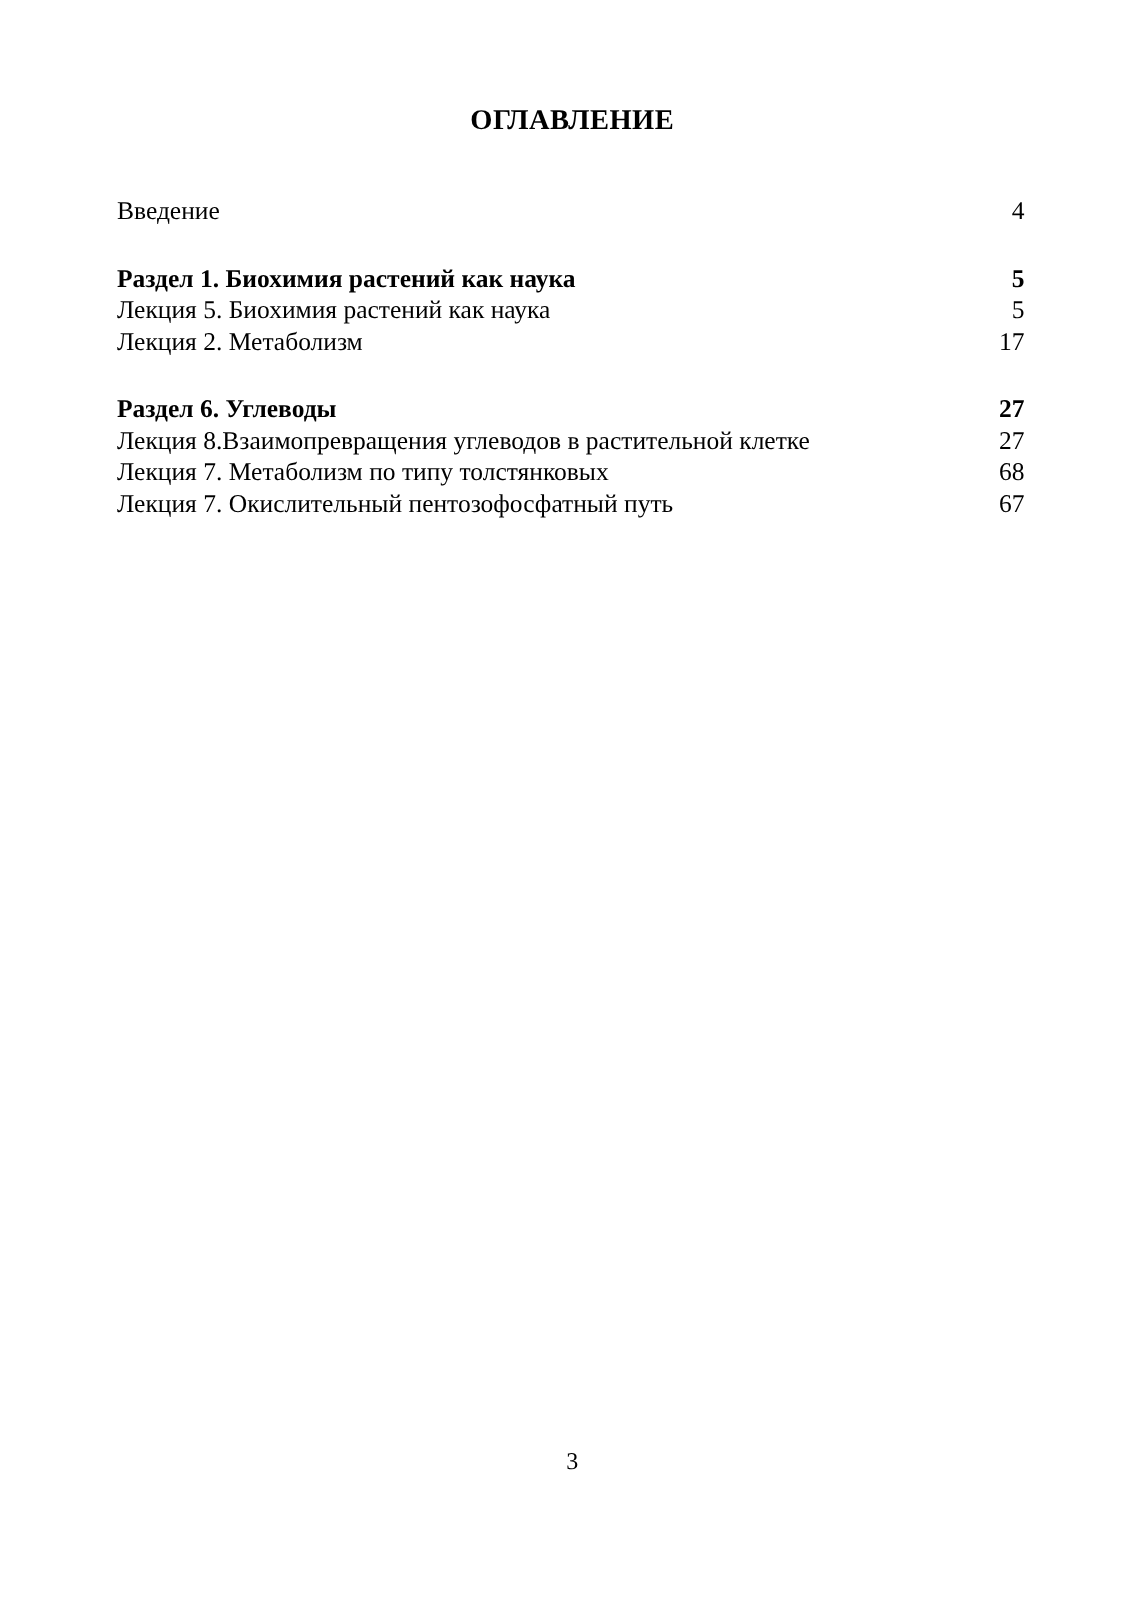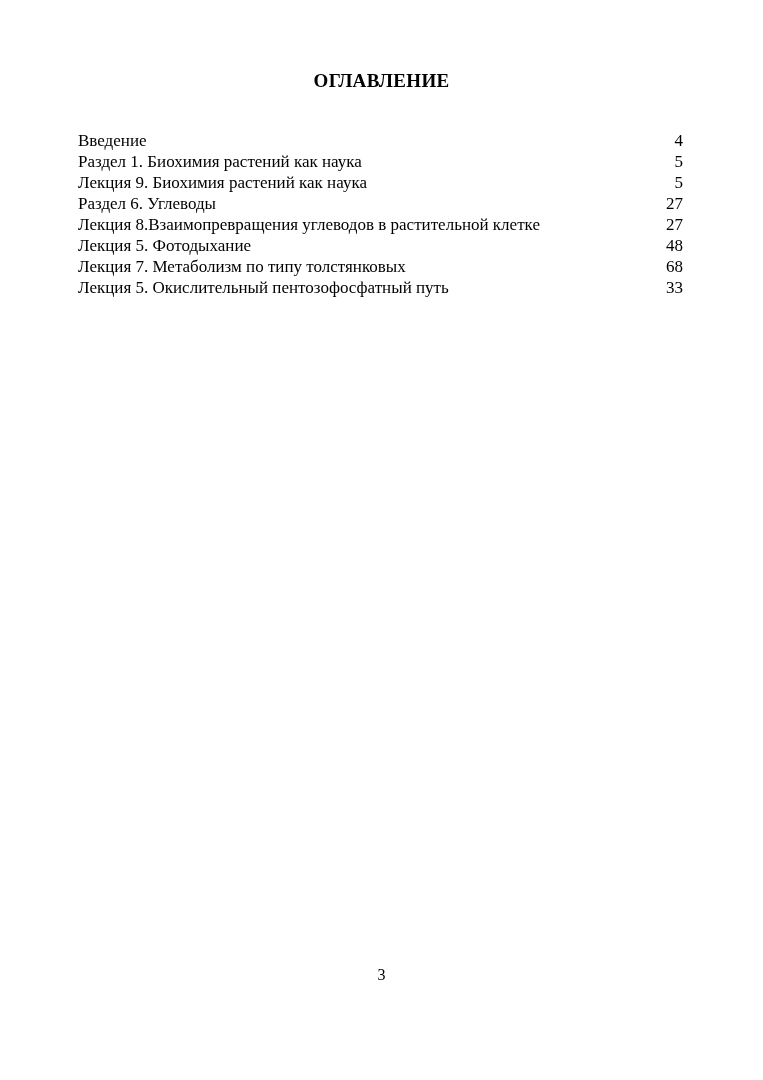--- a/index.html
+++ b/index.html
@@ -33,21 +33,21 @@
     right: 80px;
   }
   .toc-row {
     display: flex;
     justify-content: space-between;
     align-items: baseline;
     font-size: 17px;
     line-height: 21px;
     white-space: nowrap;
   }
-  .toc-row.bold { font-weight: normal; }
+  .toc-row.bold { font-weight: bold; margin-top: 24px; }
   .toc-label { flex: 1 1 auto; overflow: hidden; }
   .toc-page { flex: 0 0 auto; text-align: right; padding-left: 12px; }
   .toc-label sub {
     font-size: 70%;
     line-height: 0;
     vertical-align: -0.25em;
   }
   .page-footer {
     position: absolute;
     top: 966px;
@@ -65,38 +65,38 @@
   <div class="toc" id="toc">
       <div class="toc-row">
         <span class="toc-label">Введение</span>
         <span class="toc-page">4</span>
       </div>
       <div class="toc-row bold">
         <span class="toc-label">Раздел 1. Биохимия растений как наука</span>
         <span class="toc-page">5</span>
       </div>
       <div class="toc-row">
-        <span class="toc-label">Лекция 9. Биохимия растений как наука</span>
+        <span class="toc-label">Лекция 5. Биохимия растений как наука</span>
         <span class="toc-page">5</span>
+      </div>
+      <div class="toc-row">
+        <span class="toc-label">Лекция 2. Метаболизм</span>
+        <span class="toc-page">17</span>
       </div>
       <div class="toc-row bold">
         <span class="toc-label">Раздел 6. Углеводы</span>
         <span class="toc-page">27</span>
       </div>
       <div class="toc-row">
         <span class="toc-label">Лекция 8.Взаимопревращения углеводов в растительной клетке</span>
         <span class="toc-page">27</span>
       </div>
       <div class="toc-row">
-        <span class="toc-label">Лекция 5. Фотодыхание</span>
-        <span class="toc-page">48</span>
-      </div>
-      <div class="toc-row">
         <span class="toc-label">Лекция 7. Метаболизм по типу толстянковых</span>
         <span class="toc-page">68</span>
       </div>
       <div class="toc-row">
-        <span class="toc-label">Лекция 5. Окислительный пентозофосфатный путь</span>
-        <span class="toc-page">33</span>
+        <span class="toc-label">Лекция 7. Окислительный пентозофосфатный путь</span>
+        <span class="toc-page">67</span>
       </div>
     </div>
   <div class="page-footer">3</div>
 </div>
 
 </body></html>

